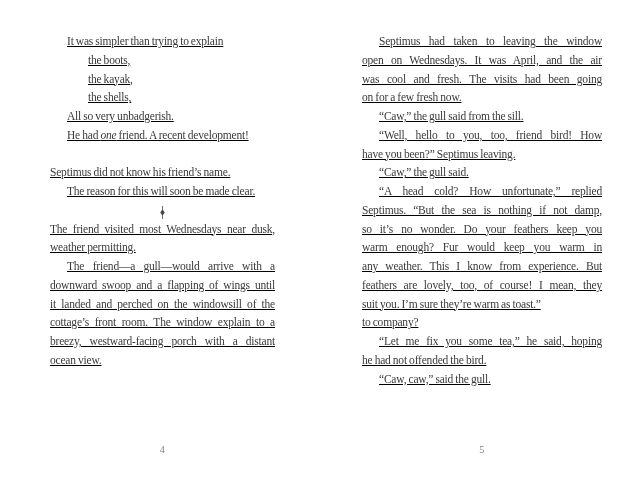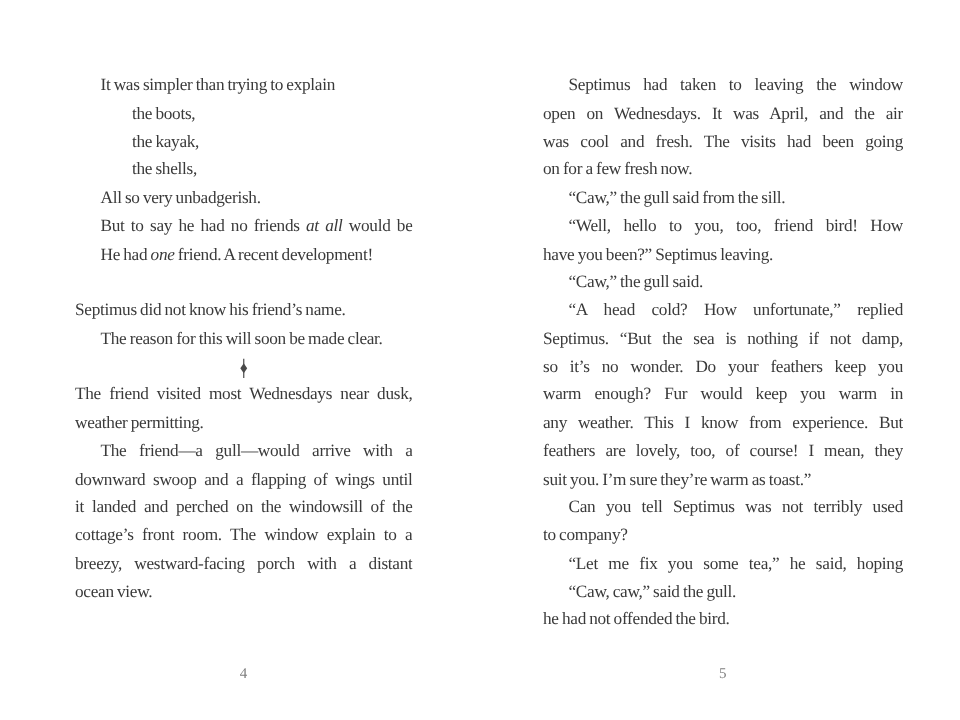--- a/index.html
+++ b/index.html
@@ -6,21 +6,22 @@
   .spread {
     position: relative;
     width: 640px;
     height: 480px;
     background: #ffffff;
     overflow: hidden;
     font-family: "Liberation Serif", "DejaVu Serif", serif;
   }
   .page {
     position: absolute;
-    top: 48px;
+    top: 32px;
+    text-decoration: underline;
   }
   .page.left  { left: 50px;  width: 225px; }
   .page.right { left: 362px; width: 240px; }
   .line {
     height: 18.75px;
     line-height: 18.75px;
     font-size: 11.5px;
     color: #3a3a3a;
     letter-spacing: -0.2px;
     word-spacing: -0.5px;
@@ -48,21 +49,20 @@
 <body>
 
 <div class="spread">
 
   <div class="page left">
       <div class="line indent">It was simpler than trying to explain</div>
       <div class="line indent2">the boots,</div>
       <div class="line indent2">the kayak,</div>
       <div class="line indent2">the shells,</div>
       <div class="line indent">All so very unbadgerish.</div>
-      <div class="line indent justify">But to say he had no friends <i>at all</i> would be</div>
       <div class="line indent">He had <i>one</i> friend. A recent development!</div>
       <div class="line gap"></div>
       <div class="line flush">Septimus did not know his friend’s name.</div>
       <div class="line indent">The reason for this will soon be made clear.</div>
       <div class="line ornament"><svg width="7" height="13" viewBox="0 0 7 13">
           <line x1="3.5" y1="0" x2="3.5" y2="13" stroke="#4a4a4a" stroke-width="0.8"></line>
           <polygon points="3.5,3.2 5.8,6.5 3.5,9.8 1.2,6.5" fill="#4a4a4a"></polygon>
         </svg></div>
       <div class="line flush justify">The friend visited most Wednesdays near dusk,</div>
       <div class="line flush">weather permitting.</div>
@@ -83,24 +83,23 @@
       <div class="line indent justify">“Well, hello to you, too, friend bird! How</div>
       <div class="line flush">have you been?” Septimus leaving.</div>
       <div class="line indent">“Caw,” the gull said.</div>
       <div class="line indent justify">“A head cold? How unfortunate,” replied</div>
       <div class="line flush justify">Septimus. “But the sea is nothing if not damp,</div>
       <div class="line flush justify">so it’s no wonder. Do your feathers keep you</div>
       <div class="line flush justify">warm enough? Fur would keep you warm in</div>
       <div class="line flush justify">any weather. This I know from experience. But</div>
       <div class="line flush justify">feathers are lovely, too, of course! I mean, they</div>
       <div class="line flush">suit you. I’m sure they’re warm as toast.”</div>
-      <div class="line indent justify">Can you tell Septimus was not terribly used</div>
       <div class="line flush">to company?</div>
       <div class="line indent justify">“Let me fix you some tea,” he said, hoping</div>
+      <div class="line flush">he had not offended the bird.</div>
       <div class="line indent">“Caw, caw,” said the gull.</div>
-      <div class="line flush">he had not offended the bird.</div>
     </div>
 
   <div class="pagenum left">4</div>
 
   <div class="pagenum right">5</div>
 
 </div>
 
 </body></html>

